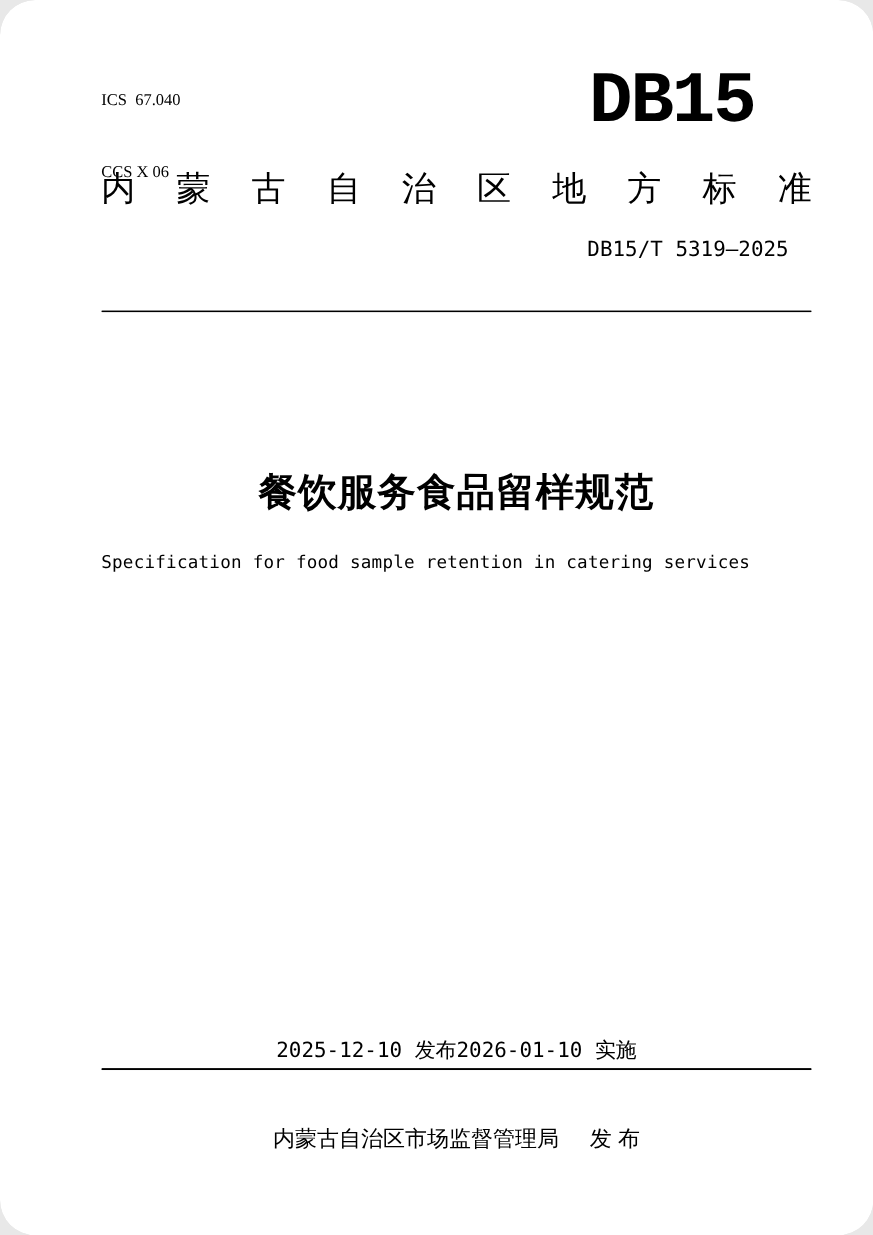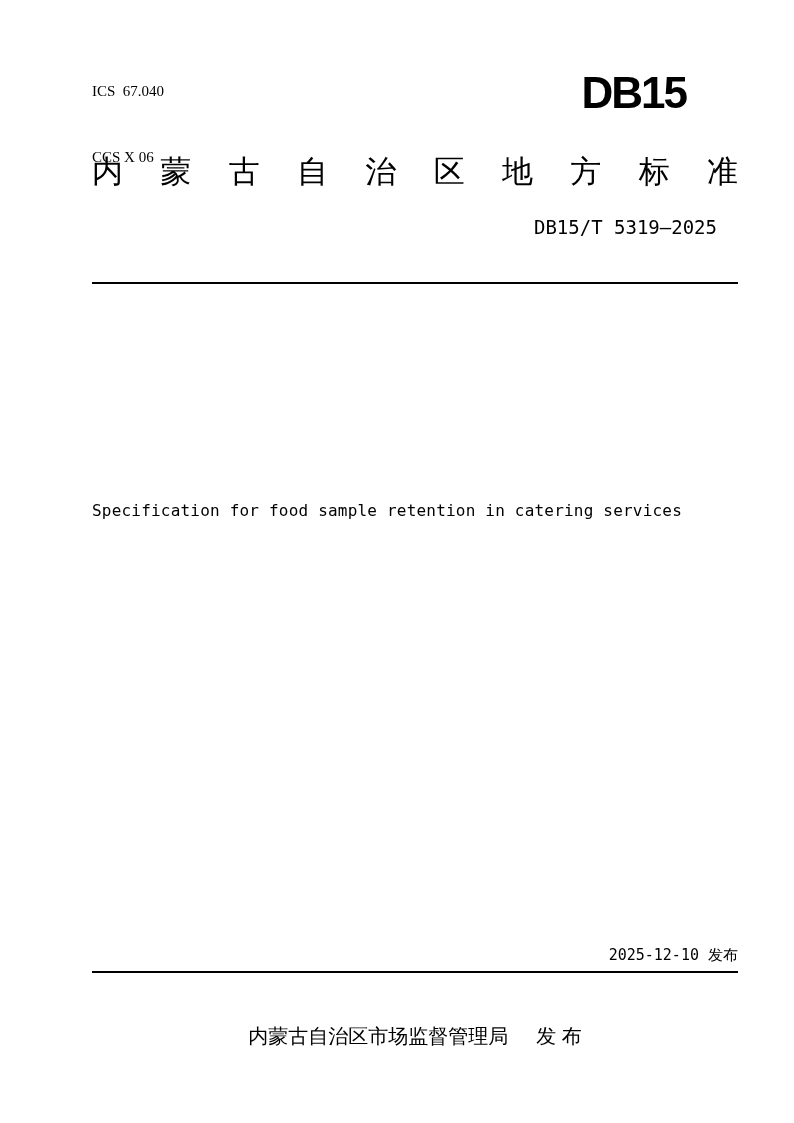--- a/index.html
+++ b/index.html
@@ -1,15 +1,15 @@
 <!DOCTYPE html>
 <html><head>
 <meta charset="utf-8">
 <style>
-  * { margin: 0; padding: 0; box-sizing: border-box; }
+  * { margin: 0; padding: 0; box-sizing: border-box; border-radius: 32px; }
   html, body { background: #e8e8e8; }
   .page {
     position: relative;
     width: 794px;
     height: 1123px;
     margin: 0 auto;
     background: #ffffff;
     color: #000000;
     font-family: "Liberation Sans", sans-serif;
     overflow: hidden;
@@ -22,23 +22,23 @@
     top: 36px;
     font-family: "Liberation Serif", serif;
     font-size: 15px;
     line-height: 22px;
     white-space: pre;
   }
   .logo {
     position: absolute;
     right: 108px;
     top: 60px;
-    font-family: Liberation Sans, sans-serif;
+    font-family: Liberation Mono, monospace;
     font-weight: bold;
-    font-size: 44px;
+    font-size: 66px;
     line-height: 66px;
     letter-spacing: -2px;
   }
   .region-title {
     position: absolute;
     left: 92px;
     top: 152px;
     width: 646px;
     display: flex;
     justify-content: space-between;
@@ -84,23 +84,23 @@
     line-height: 22px;
     letter-spacing: 0.2px;
     white-space: nowrap;
   }
   .dates-row {
     position: absolute;
     left: 92px;
     top: 942px;
     width: 646px;
     display: flex;
-    justify-content: flex-end;
+    justify-content: center;
     font-family: "DejaVu Sans Mono", monospace;
-    font-size: 15px;
+    font-size: 19px;
     line-height: 26px;
   }
   .publisher-row {
     position: absolute;
     left: 92px;
     top: 1022px;
     width: 646px;
     display: flex;
     justify-content: center;
     align-items: baseline;
@@ -133,25 +133,27 @@
       <span>地</span>
       <span>方</span>
       <span>标</span>
       <span>准</span>
     </div>
 
   <div class="std-number">DB15/T 5319—2025</div>
 
   <div class="rule rule-top"></div>
 
+  <div class="doc-title">餐饮服务食品留样规范</div>
 
   <div class="doc-subtitle">Specification for food sample retention in catering services</div>
 
   <div class="dates-row">
     <span>2025-12-10 发布</span>
+    <span>2026-01-10 实施</span>
   </div>
 
   <div class="rule rule-bottom"></div>
 
   <div class="publisher-row">
     <span>内蒙古自治区市场监督管理局</span>
     <span>发 布</span>
   </div>
 
 </div>

